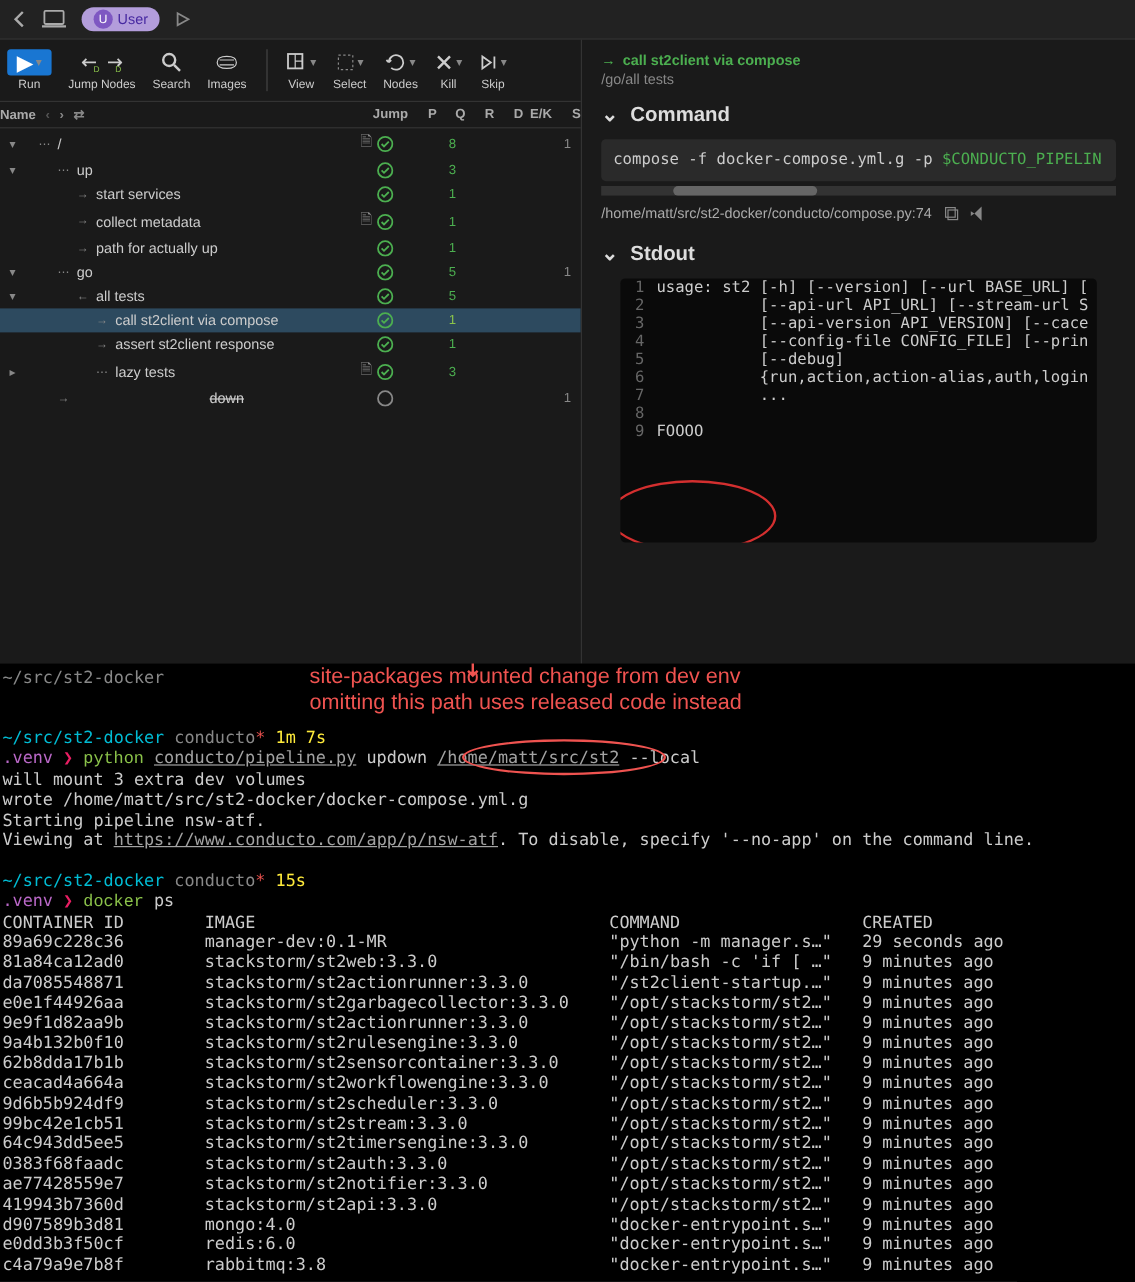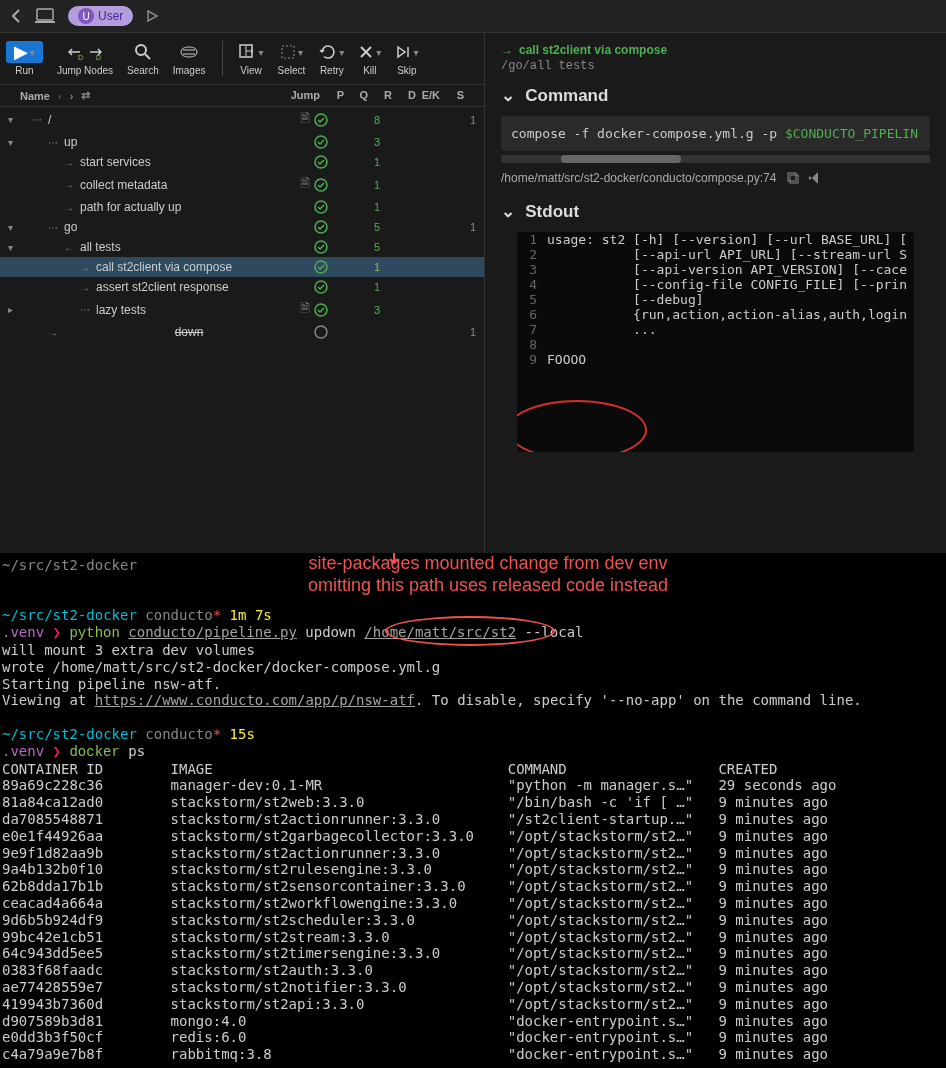--- a/index.html
+++ b/index.html
@@ -23,21 +23,21 @@
 
 
 .toolbar { display: flex; gap: 14px; padding: 8px 6px; border-bottom: 1px solid #333; align-items: flex-start; }
 .tool { display: flex; flex-direction: column; align-items: center; gap: 2px; cursor: pointer; color: #ccc; }
 .tool .icon { font-size: 18px; height: 22px; display: flex; align-items: center; gap: 2px; }
 .tool .lbl { font-size: 10px; }
 .tool.run .icon { background: #1976d2; border-radius: 3px; padding: 2px 8px; color: #fff; }
 .dropdown-caret { font-size: 10px; color: #888; }
 
 
-.tree-header { display: flex; padding: 4px 20px; font-size: 11px; color: #aaa; border-bottom: 1px solid #333; font-weight: bold; }
+.tree-header { display: flex; padding: 4px 0; font-size: 11px; color: #aaa; border-bottom: 1px solid #333; font-weight: bold; }
 .tree-header .name { flex: 1; display: flex; align-items: center; gap: 8px; }
 .tree-header .col { width: 24px; text-align: right; }
 
 
 .tree { flex: 1; overflow: auto; font-size: 12px; }
 .row { display: flex; align-items: center; padding: 2px 8px; cursor: pointer; min-height: 20px;}
 .row.selected { background: #2d4a5f; }
 .row .expand { width: 14px; color: #888; font-size: 10px; }
 .row .indent { flex-shrink: 0; }
 .row .node-icon { width: 16px; color: #888; font-size: 10px; }
@@ -48,21 +48,21 @@
 .row .col { width: 24px; text-align: right; font-size: 11px; }
 .row .col.q { color: #4caf50; }
 .row .col.s { color: #888; }
 .row.selected .col.q { color: #8bc34a; }
 .strike { text-decoration: line-through; color: #666; text-align: center; }
 
 
 .right-header { padding: 10px 16px 4px; }
 .right-header .crumb { color: #4caf50; font-weight: bold; font-size: 12px; }
 .right-header .crumb .arrow { color: #4caf50; margin-right: 6px; }
-.right-header .path { color: #888; font-size: 12px; margin-top: 2px; font-family: Liberation Mono, monospace; }
+.right-header .path { color: #888; font-size: 12px; margin-top: 2px; }
 .section { padding: 8px 16px; }
 .section-title { display: flex; align-items: center; gap: 10px; font-size: 17px; font-weight: bold; color: #ddd; margin-bottom: 10px; cursor: pointer; }
 .code-block { background: #2a2a2a; padding: 10px; border-radius: 4px; font-family: monospace; font-size: 13px; overflow: hidden; white-space: nowrap; }
 .code-block .env { color: #4caf50; }
 .scrollbar-horiz { height: 8px; background: #333; margin-top: 4px; position: relative; }
 .scrollbar-horiz .thumb { position: absolute; left: 60px; width: 120px; height: 8px; background: #666; border-radius: 4px; }
 .file-ref { display: flex; align-items: center; gap: 10px; color: #aaa; font-size: 12px; margin-top: 8px; }
 .file-ref .icons { color: #888; display: flex; gap: 8px; }
 
 .stdout { flex: 1; overflow: hidden; margin-top: 0px; }
@@ -75,21 +75,21 @@
 
 .terminal { flex: 1; background: #000; font-family: monospace; font-size: 14px; line-height: 1.2; padding: 4px 2px; overflow: hidden; white-space: pre; position: relative; }
 .t-path { color: #888; }
 .t-cyan { color: #00bcd4; }
 .t-green { color: #8bc34a; font-family: Liberation Mono, monospace; }
 .t-yellow { color: #ffeb3b; }
 .t-purple { color: #ba68c8; }
 .t-red { color: #ef5350; }
 .t-link { color: #a3a3a3; text-decoration: underline; }
 .t-mag { color: #e91e63; }
-.annotation { color: #ef5350; font-family: -apple-system, sans-serif; font-size: 18px; position: absolute; text-align: center; line-height: 1.2; pointer-events: none; }
+.annotation { color: #ef5350; font-family: -apple-system, sans-serif; font-size: 18px; position: absolute; line-height: 1.2; pointer-events: none; }
 svg { display: block; }
 </style>
 </head>
 <body>
 
 <div class="topbar">
   <span class="back">
     <svg width="12" height="16" viewBox="0 0 12 16">
         <path d="M9 2L3 8l6 6" stroke="#aaa" stroke-width="2" fill="none"></path>
       </svg>
@@ -167,21 +167,21 @@
           </span>
         <span class="lbl">Select</span>
       </div>
       <div class="tool">
         <span class="icon">
             <svg width="18" height="18" viewBox="0 0 18 18">
               <path d="M3 9a6 6 0 1 1 2 4.5M3 9l-2-2m2 2l2-2" stroke="#ccc" fill="none" stroke-width="1.5"></path>
             </svg>
             <span class="dropdown-caret">▾</span>
           </span>
-        <span class="lbl">Retry</span>
+        <span class="lbl">Nodes</span>
       </div>
       <div class="tool">
         <span class="icon">
             <svg width="16" height="16" viewBox="0 0 16 16">
               <path d="M3 3l10 10M13 3L3 13" stroke="#ccc" stroke-width="2"></path>
             </svg>
             <span class="dropdown-caret">▾</span>
           </span>
         <span class="lbl">Kill</span>
       </div>

